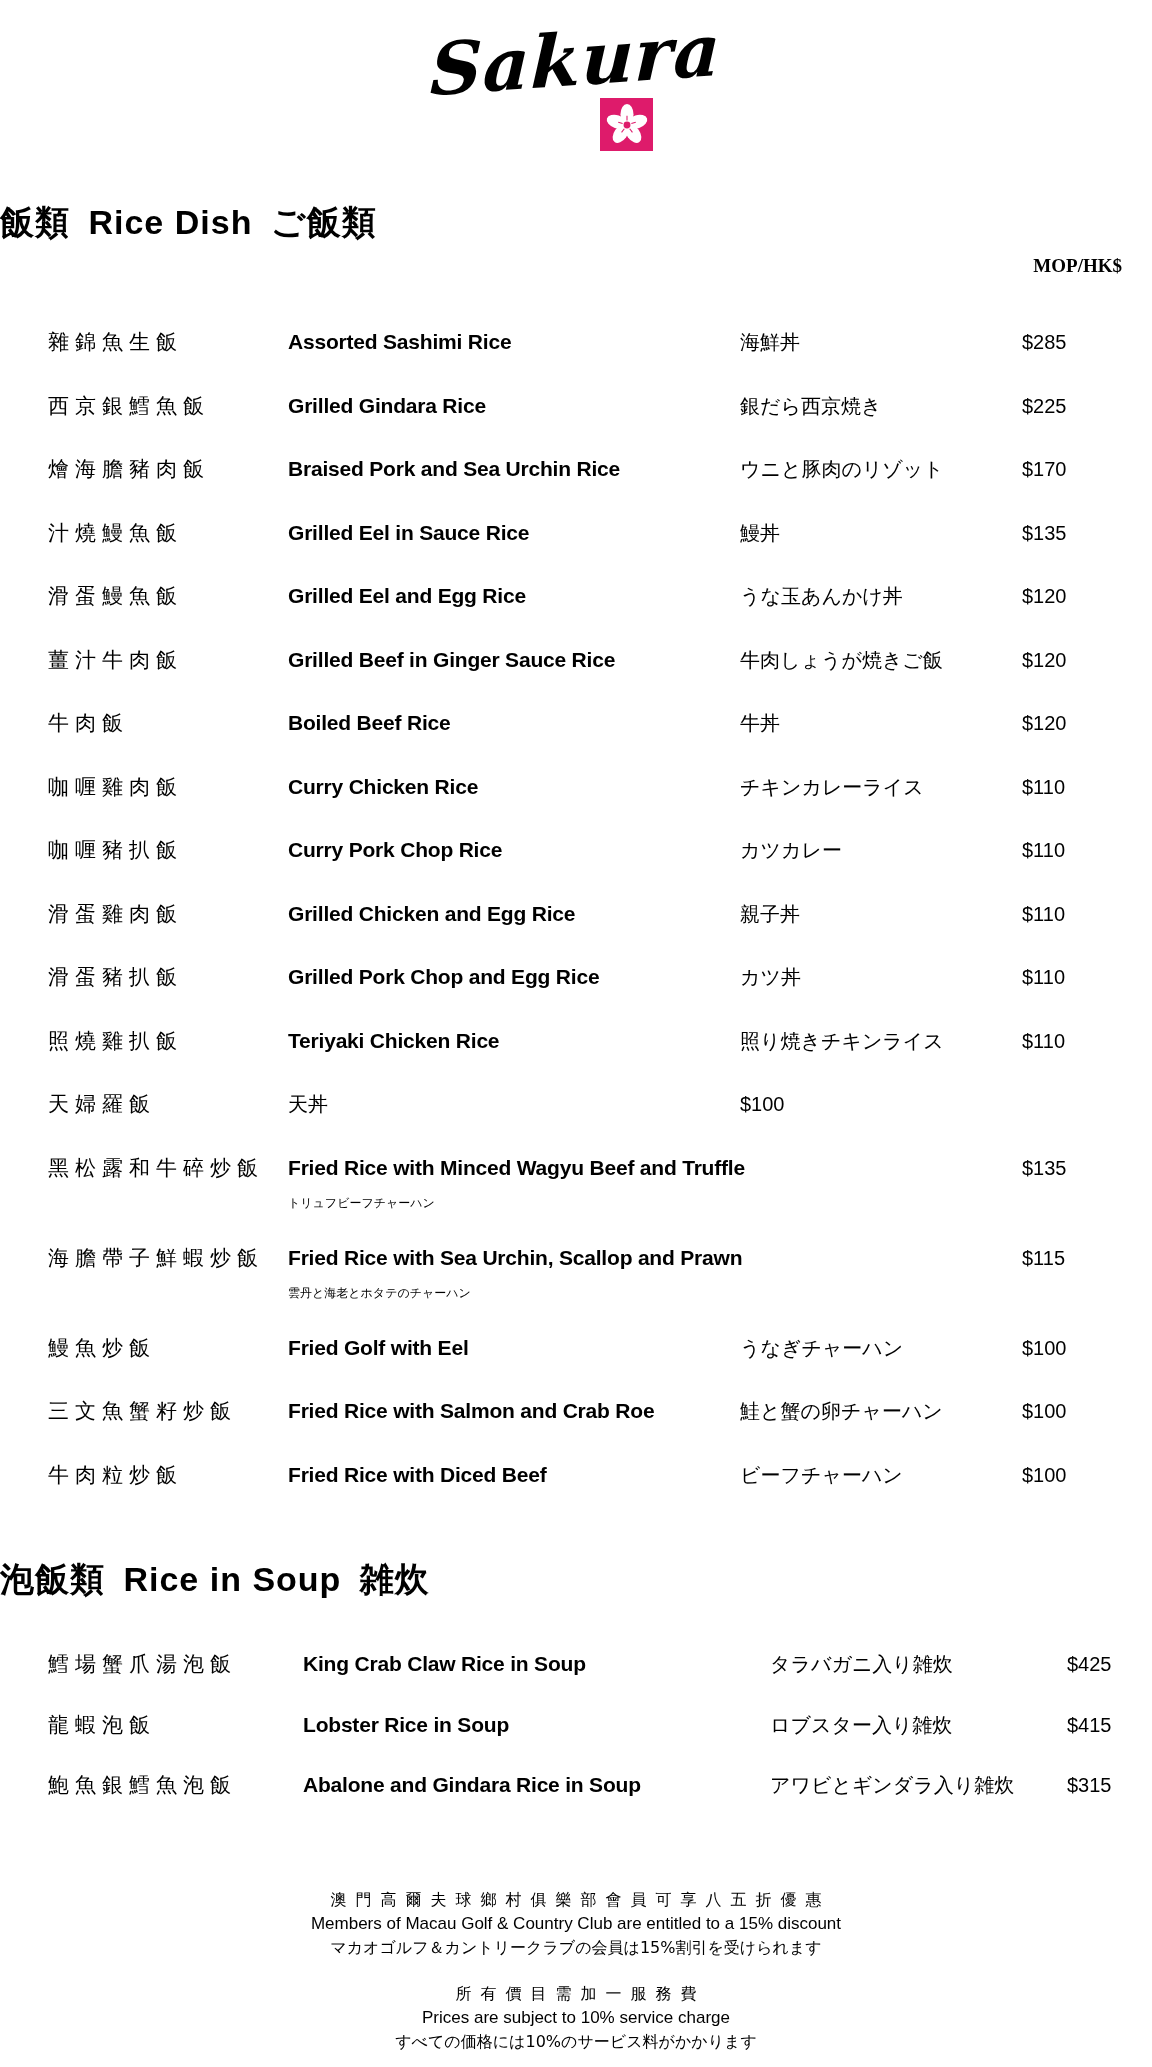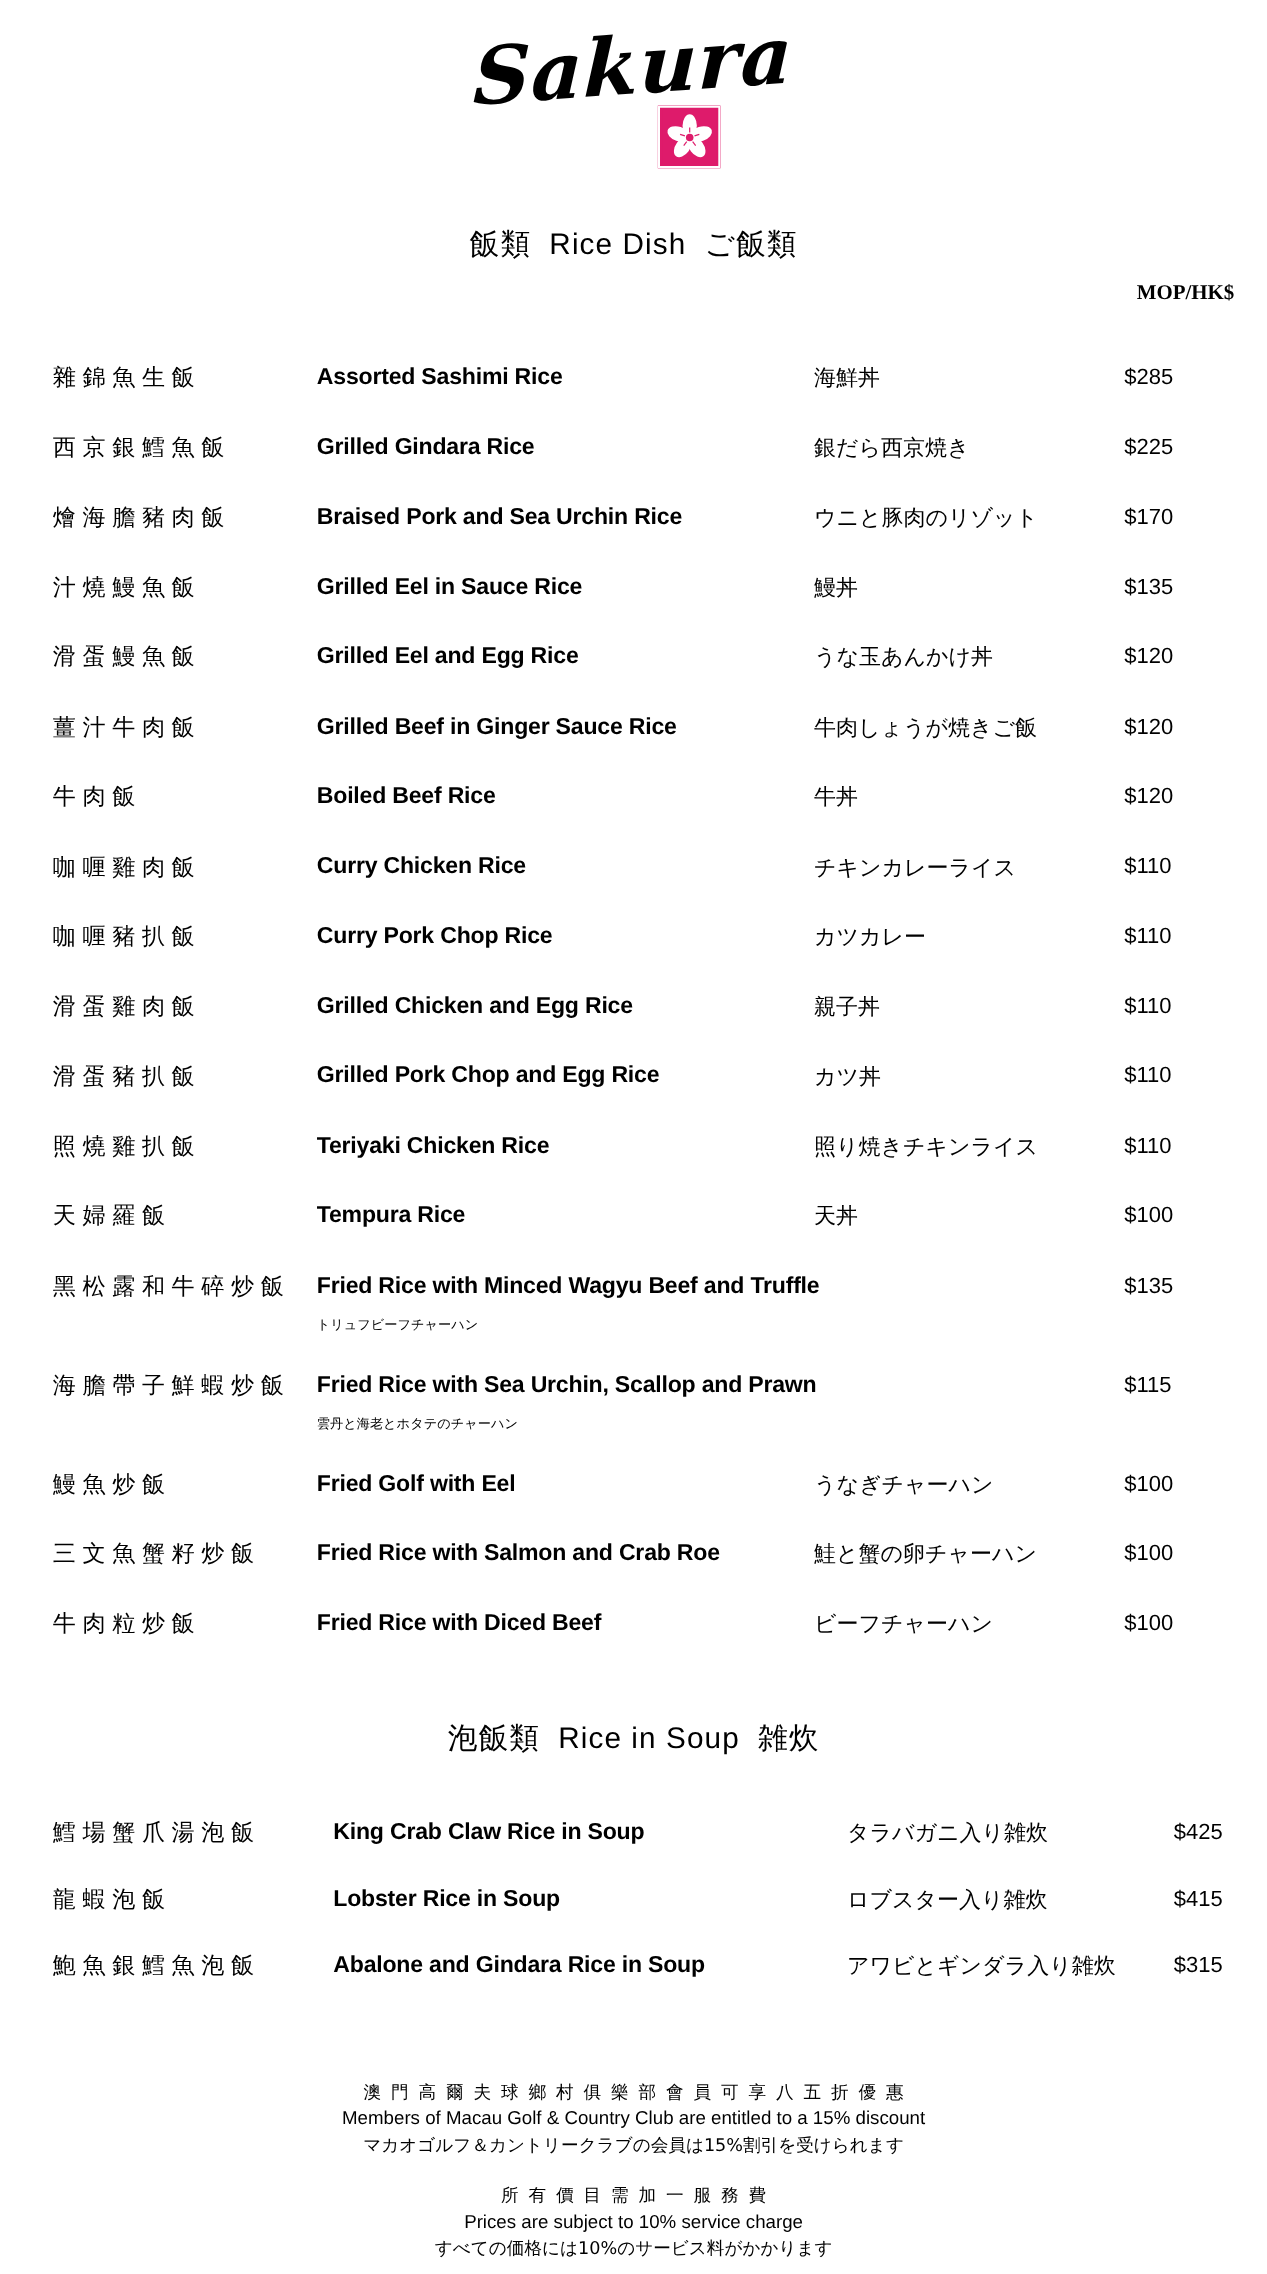--- a/index.html
+++ b/index.html
@@ -18,21 +18,21 @@
     transform:rotate(-4deg) skewX(-6deg);
   }
   .flower-box {
     width:57px; height:57px; background:#DE1B6B;
     box-shadow: inset 0 0 0 2px #ffffff, inset 0 0 0 4px #DE1B6B;
     margin:-14px 0 0 0; position:relative; left:598px;
     display:flex; align-items:center; justify-content:center;
   }
   
   .section-title {
-    text-align:center; font-weight:normal; font-size:27px; line-height:34px;
+    text-align:left; font-weight:bold; font-size:34px; line-height:34px;
     letter-spacing:1px;
   }
   .section-title .t-zh, .section-title .t-ja { font-family:"DejaVu Serif", serif; }
   .section-title .t-en { padding:0 8px; }
   .title-1 { margin-top:52px; }
   .title-2 { margin-top:37px; }
   .currency {
     text-align:right; padding-right:30px; margin-top:12px;
     font-family:"Liberation Serif", serif; font-weight:bold; font-size:19px;
     line-height:30px;
@@ -185,21 +185,20 @@
 
     <div class="row">
       <span class="zh">照燒雞扒飯</span>
       <span class="en">Teriyaki Chicken Rice</span>
       <span class="ja">照り焼きチキンライス</span>
       <span class="price">$110</span>
     </div>
 
     <div class="row">
       <span class="zh">天婦羅飯</span>
-      <span class="en">Tempura Rice</span>
       <span class="ja">天丼</span>
       <span class="price">$100</span>
     </div>
 
     <div class="row twoline">
       <span class="zh">黑松露和牛碎炒飯</span>
       <span class="en-stack">
         <span class="en">Fried Rice with Minced Wagyu Beef and Truffle</span>
         <span class="ja-sub">トリュフビーフチャーハン</span>
       </span>

